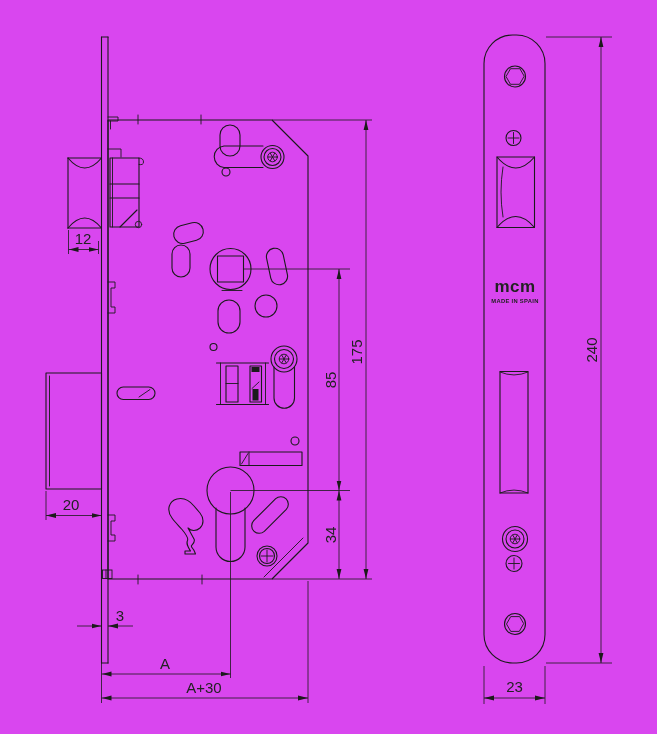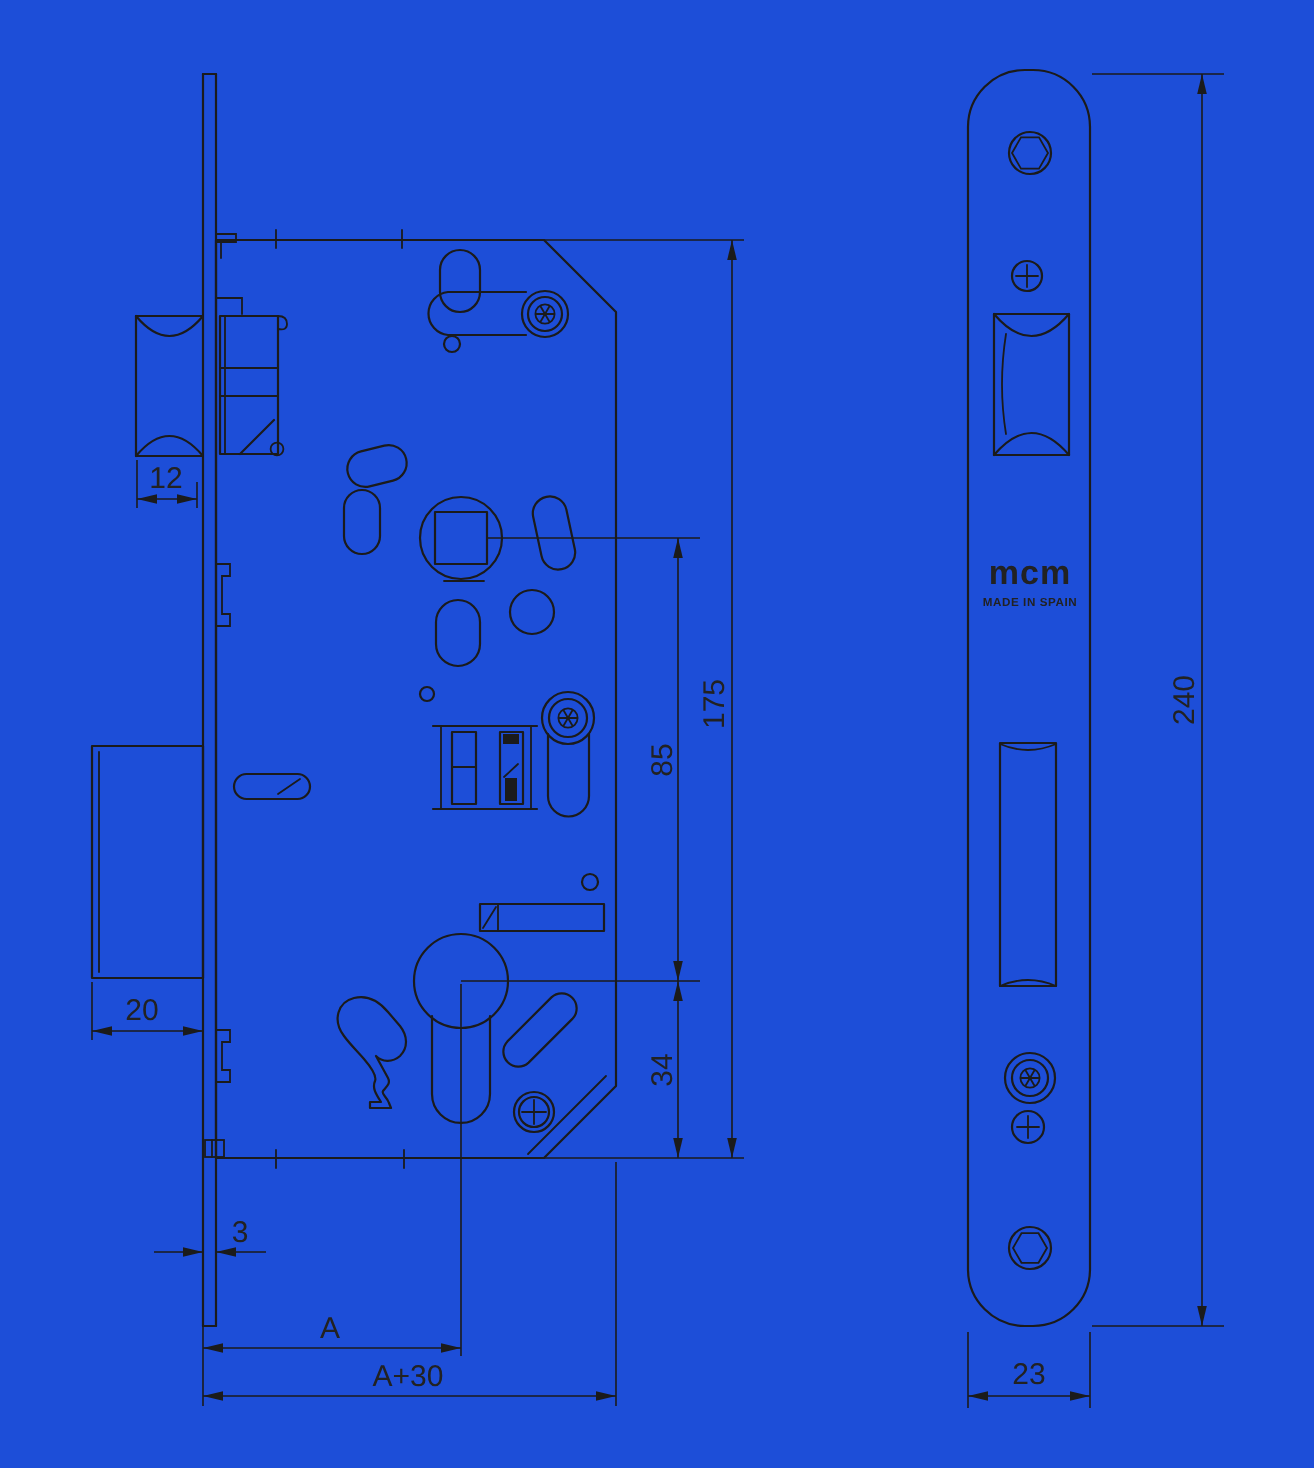--- a/index.html
+++ b/index.html
@@ -1,16 +1,16 @@
 <!DOCTYPE html>
 <html><head>
 <meta charset="utf-8">
 <style>
   html,body{margin:0;padding:0;background:#ffffff;}
-  .stage{position:relative;width:657px;height:734px;background:#1d4ed8;overflow:hidden;
+  .stage{position:relative;width:657px;height:734px;background:#d946ef;overflow:hidden;
          font-family:"Liberation Sans", sans-serif;}
   svg{display:block;}
   .o{stroke:#1b1b1b;stroke-width:1.1;fill:none;stroke-linecap:round;stroke-linejoin:round;}
   .ot{stroke:#1b1b1b;stroke-width:0.9;fill:none;stroke-linecap:round;}
   .d{stroke:#1b1b1b;stroke-width:0.8;fill:none;}
   .blk{fill:#1b1b1b;stroke:none;}
   text{fill:#222;font-family:"Liberation Sans", sans-serif;font-size:15px;}
   .brand{font-weight:bold;font-size:17px;letter-spacing:0.5px;}
   .origin{font-weight:bold;font-size:5.8px;letter-spacing:0.3px;}
 </style>

